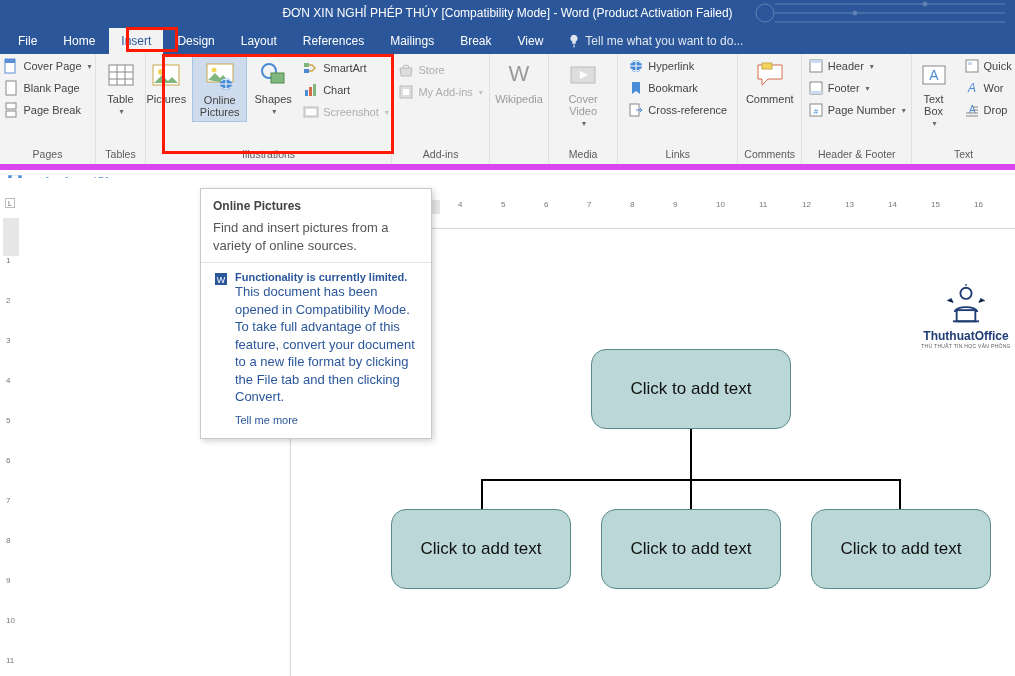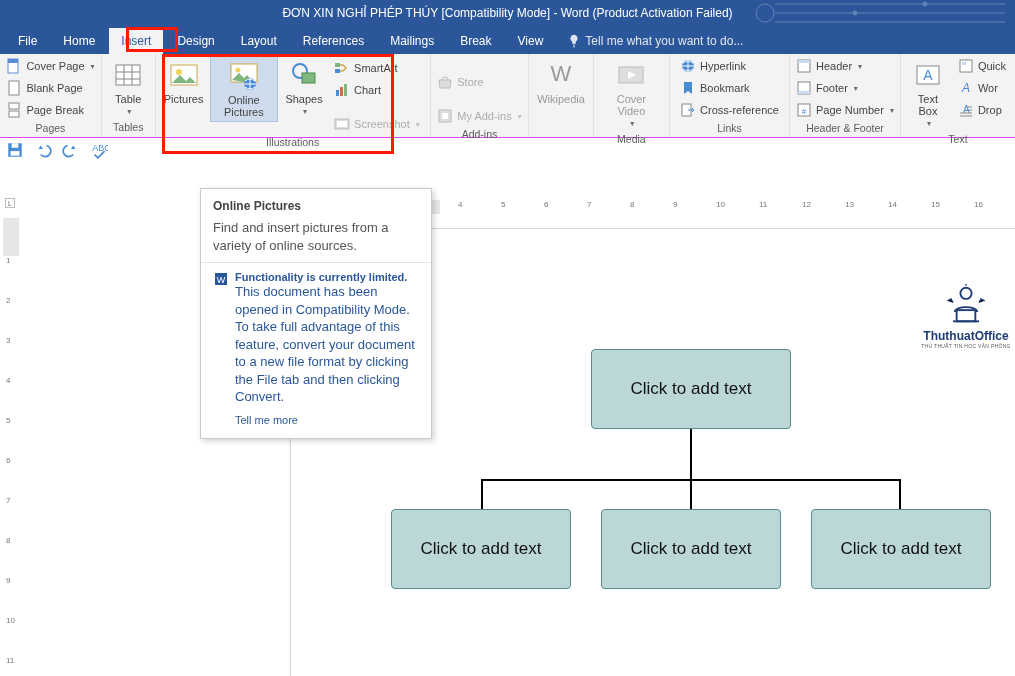--- a/index.html
+++ b/index.html
@@ -13,29 +13,29 @@
   
   .tabs { background:#2b579a; height:28px; display:flex; align-items:flex-end; gap:2px; padding:0 6px; color:#fff; font-size:12px; }
   .tab { padding:6px 12px 6px 12px; cursor:pointer; white-space:nowrap; }
   .tab.active { background:#f3f3f3; color:#2b579a; }
   .tellme { display:flex; align-items:center; gap:4px; opacity:.85; padding:6px 10px; flex:1; }
   .tellme svg { width:14px; height:14px; }
 
   .redbox-tab { position:absolute; top:27px; left:126px; width:52px; height:25px; border:3px solid #ff1900; z-index:20; pointer-events:none;}
 
   
-  .ribbon { background:#f3f3f3; height:84px; border-bottom:1px solid #d946ef; display:flex; position:relative; }
+  .ribbon { background:#f3f3f3; height:116px; border-bottom:6px solid #d946ef; display:flex; position:relative; }
   .group { border-right:1px solid #e1e1e1; padding:2px 6px 0 6px; display:flex; flex-direction:column; align-items:center; position:relative; }
   .group-body { flex:1; display:flex; align-items:flex-start; gap:4px; }
   .group-label { font-size:10.5px; color:#5c5c5c; padding:2px 0 4px 0; text-align:center; width:100%; }
   .bigbtn { display:flex; flex-direction:column; align-items:center; justify-content:flex-start; padding:3px 4px; font-size:11px; color:#444; cursor:pointer; min-width:44px; text-align:center; gap:2px; }
   .bigbtn.active { background:#cddbec; border:1px solid #a9c3e3; }
   .bigbtn .icon { width:32px; height:32px; display:flex; align-items:center; justify-content:center; }
   .smallitem { display:flex; align-items:center; gap:4px; font-size:11px; color:#444; padding:2px 4px; cursor:pointer; white-space:nowrap; }
-  .smallitem.dis { color:#adadad;margin-top:12px; }
+  .smallitem.dis { color:#adadad; }
   .smallitem .icon { width:16px; height:16px; display:flex; align-items:center; justify-content:center; }
   .vstack { display:flex; flex-direction:column; gap:2px; }
   .dropcaret::after { content:"▾"; font-size:8px; color:#6a6a6a; margin-left:2px; }
   .dropcaret.dis::after{ color:#c0c0c0; }
 
   .redbox-illus { position:absolute; top:54px; left:162px; width:232px; height:100px; border:3px solid #ff1900; z-index:20; pointer-events:none;}
 
   
   .quickrow { height:24px; background:#fff; border-bottom:0; display:flex; align-items:center; padding:0 6px; gap:10px; }
   .qa { width:18px; height:18px; display:flex; align-items:center; justify-content:center; cursor:pointer; }
@@ -47,21 +47,21 @@
   .vruler .shade { position:absolute; top:0; height:38px; left:3px; right:3px; background:#e6e6e6;}
   .vruler .tick { position:absolute; left:6px; font-size:8px; color:#777; }
   .hruler { position:absolute; top:20px; left:200px; right:0; height:18px; background:#fff; }
   .hruler .shade { position:absolute; left:0; width:240px; top:2px; bottom:2px; background:#e6e6e6;}
   .hruler .tick { position:absolute; top:2px; font-size:8px; color:#777; }
 
   .page { position:absolute; top:50px; left:290px; width:750px; height:560px; background:#fff; border:1px solid #d9d9d9; box-shadow:0 1px 3px rgba(0,0,0,.07); }
 
   
   .smartart { position:absolute; top:120px; left:100px; width:610px; }
-  .nodebox { position:absolute; background:#bbd7d7; border:1.5px solid #5b8a8c; border-radius:4px; display:flex; align-items:center; justify-content:center; font-size:17px; color:#111; cursor:text; }
+  .nodebox { position:absolute; background:#bbd7d7; border:1.5px solid #5b8a8c; border-radius:15px; display:flex; align-items:center; justify-content:center; font-size:17px; color:#111; cursor:text; }
   .connector { position:absolute; background:#000; }
   
   
   .tooltip { position:absolute; top:10px; left:200px; width:232px; background:#fff; border:1px solid #c9c9c9; box-shadow:2px 2px 6px rgba(0,0,0,.18); padding:10px 12px 12px 12px; z-index:15;}
   .tooltip h4 { font-size:12px; font-weight:bold; color:#444; margin-bottom:6px;}
   .tooltip p { font-size:13px; color:#555; line-height:1.35;}
   .tooltip .hr { border-top:1px solid #e4e4e4; margin:8px -12px;}
   .tooltip .warnrow { display:flex; gap:6px; }
   .tooltip .warnrow .wi { width:16px; height:16px; flex:none;}
   .tooltip .link { color:#2b579a; font-size:11px; font-weight:bold; }
@@ -309,20 +309,34 @@
                 <path d="M8 8h6m0 0-2-2m2 2-2 2" stroke="#4a8bd6" fill="none"></path>
               </svg>
             </span>
           <span>Cross-reference</span>
         </div>
       </div>
     </div>
     <div class="group-label">Links</div>
   </div>
 
+  <div class="group" style="min-width:64px">
+    <div class="group-body">
+      <div class="bigbtn">
+        <span class="icon">
+            <svg viewBox="0 0 32 32">
+              <path d="M4 6h24v14H14l-6 6v-6H4z" fill="#fff" stroke="#d66a4a"></path>
+              <rect x="8" y="4" width="10" height="6" fill="#f3d35b" stroke="#c9a74d"></rect>
+            </svg>
+          </span>
+        <span>Comment</span>
+      </div>
+    </div>
+    <div class="group-label">Comments</div>
+  </div>
 
   <div class="group" style="min-width:110px">
     <div class="group-body">
       <div class="vstack">
         <div class="smallitem dropcaret">
           <span class="icon">
               <svg viewBox="0 0 16 16">
                 <rect x="2" y="2" width="12" height="12" fill="#fff" stroke="#888"></rect>
                 <rect x="2" y="2" width="12" height="3" fill="#c9d9ee"></rect>
               </svg>

